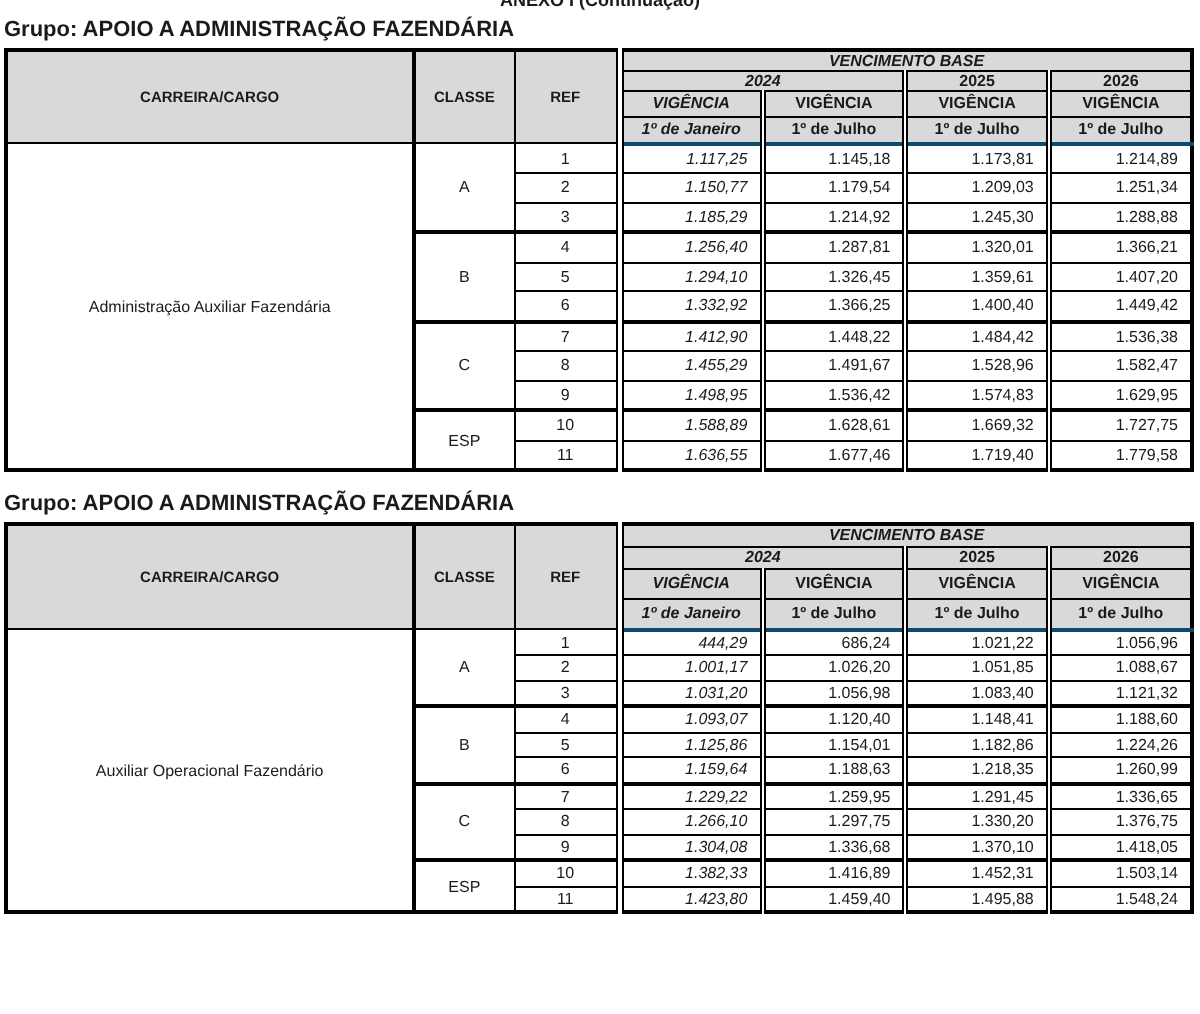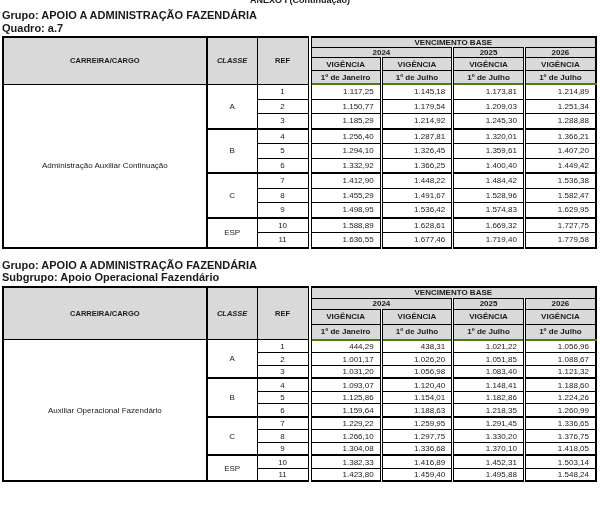--- a/index.html
+++ b/index.html
@@ -19,47 +19,46 @@
     border:2px solid #000;
   }
   col.c-carreira{width:202px;}
   col.c-classe{width:50px;}
   col.c-ref{width:52px;}
   col.c-val{width:71px;}
   th,td{border:1px solid #000;padding:0;vertical-align:middle;overflow:hidden;}
   th{background:#d9d9d9;font-weight:bold;font-size:7.5px;text-align:center;}
   th.yr,th.vig,th.dt,th.vb{font-size:8px;}
   .dbl{border-left:3px double #000;}
-  .dblthick{border-left:4px double #000;}
-  thead tr:last-child th{border-bottom:2px solid #4d7c0f;}
+  .dblthick{border-left:4px double #000;font-style:italic;}
+  thead tr:last-child th{border-bottom:2px solid #0c4a6e;}
   tr.grp td{border-top:2px solid #000;}
   td{font-size:8px;background:#ffffff;}
   td.carreira,td.classe,td.ref{text-align:center;}
   td.val{text-align:right;padding-right:6px;}
   td.classe{border-left:2px solid #000;}
-  th.h-classe{border-left:2px solid #000;font-style:italic;}
+  th.h-classe{border-left:2px solid #000;}
   
   .t1 thead tr:nth-child(-n+2) th{height:9px;}
   .t1 thead tr:nth-child(n+3) th{height:12px;}
   .t1 tbody td{height:13.5px;}
   .t2 thead tr:nth-child(-n+2) th{height:10px;}
   .t2 thead tr:nth-child(n+3) th{height:14px;}
   .t2 tbody td{height:11.5px;}
 </style>
 </head>
 <body>
 
 <div class="page">
   <div class="page-title-wrap">
     <div class="page-title">ANEXO I (Continuação)</div>
   </div>
   <div id="sections">
   <section class="doc-section t1">
     <div class="meta-line">Grupo: APOIO A ADMINISTRAÇÃO FAZENDÁRIA</div>
-    <div class="meta-line">Quadro: a.7</div>
     <table class="venc-table">
       <colgroup>
         <col class="c-carreira">
             <col class="c-classe">
             <col class="c-ref">
         <col class="c-val">
             <col class="c-val">
             <col class="c-val">
             <col class="c-val">
       </colgroup>
@@ -83,21 +82,21 @@
         </tr>
         <tr>
           <th class="dt dblthick">1º de Janeiro</th>
           <th class="dt dbl">1º de Julho</th>
           <th class="dt dbl">1º de Julho</th>
           <th class="dt dbl">1º de Julho</th>
         </tr>
       </thead>
       <tbody>
             <tr>
-              <td rowspan="11" class="carreira">Administração Auxiliar Continuação</td>
+              <td rowspan="11" class="carreira">Administração Auxiliar Fazendária</td>
               <td rowspan="3" class="classe">A</td>
               <td class="ref">1</td>
               <td class="val dblthick">1.117,25</td>
               <td class="val dbl">1.145,18</td>
               <td class="val dbl">1.173,81</td>
               <td class="val dbl">1.214,89</td>
             </tr>
             <tr>
               <td class="ref">2</td>
               <td class="val dblthick">1.150,77</td>
@@ -170,21 +169,20 @@
               <td class="val dbl">1.677,46</td>
               <td class="val dbl">1.719,40</td>
               <td class="val dbl">1.779,58</td>
             </tr>
           </tbody>
     </table>
   </section>
 
   <section class="doc-section t2">
     <div class="meta-line">Grupo: APOIO A ADMINISTRAÇÃO FAZENDÁRIA</div>
-    <div class="meta-line">Subgrupo: Apoio Operacional Fazendário</div>
     <table class="venc-table">
       <colgroup>
         <col class="c-carreira">
             <col class="c-classe">
             <col class="c-ref">
         <col class="c-val">
             <col class="c-val">
             <col class="c-val">
             <col class="c-val">
       </colgroup>
@@ -212,21 +210,21 @@
           <th class="dt dbl">1º de Julho</th>
           <th class="dt dbl">1º de Julho</th>
         </tr>
       </thead>
       <tbody>
             <tr>
               <td rowspan="11" class="carreira">Auxiliar Operacional Fazendário</td>
               <td rowspan="3" class="classe">A</td>
               <td class="ref">1</td>
               <td class="val dblthick">444,29</td>
-              <td class="val dbl">438,31</td>
+              <td class="val dbl">686,24</td>
               <td class="val dbl">1.021,22</td>
               <td class="val dbl">1.056,96</td>
             </tr>
             <tr>
               <td class="ref">2</td>
               <td class="val dblthick">1.001,17</td>
               <td class="val dbl">1.026,20</td>
               <td class="val dbl">1.051,85</td>
               <td class="val dbl">1.088,67</td>
             </tr>

